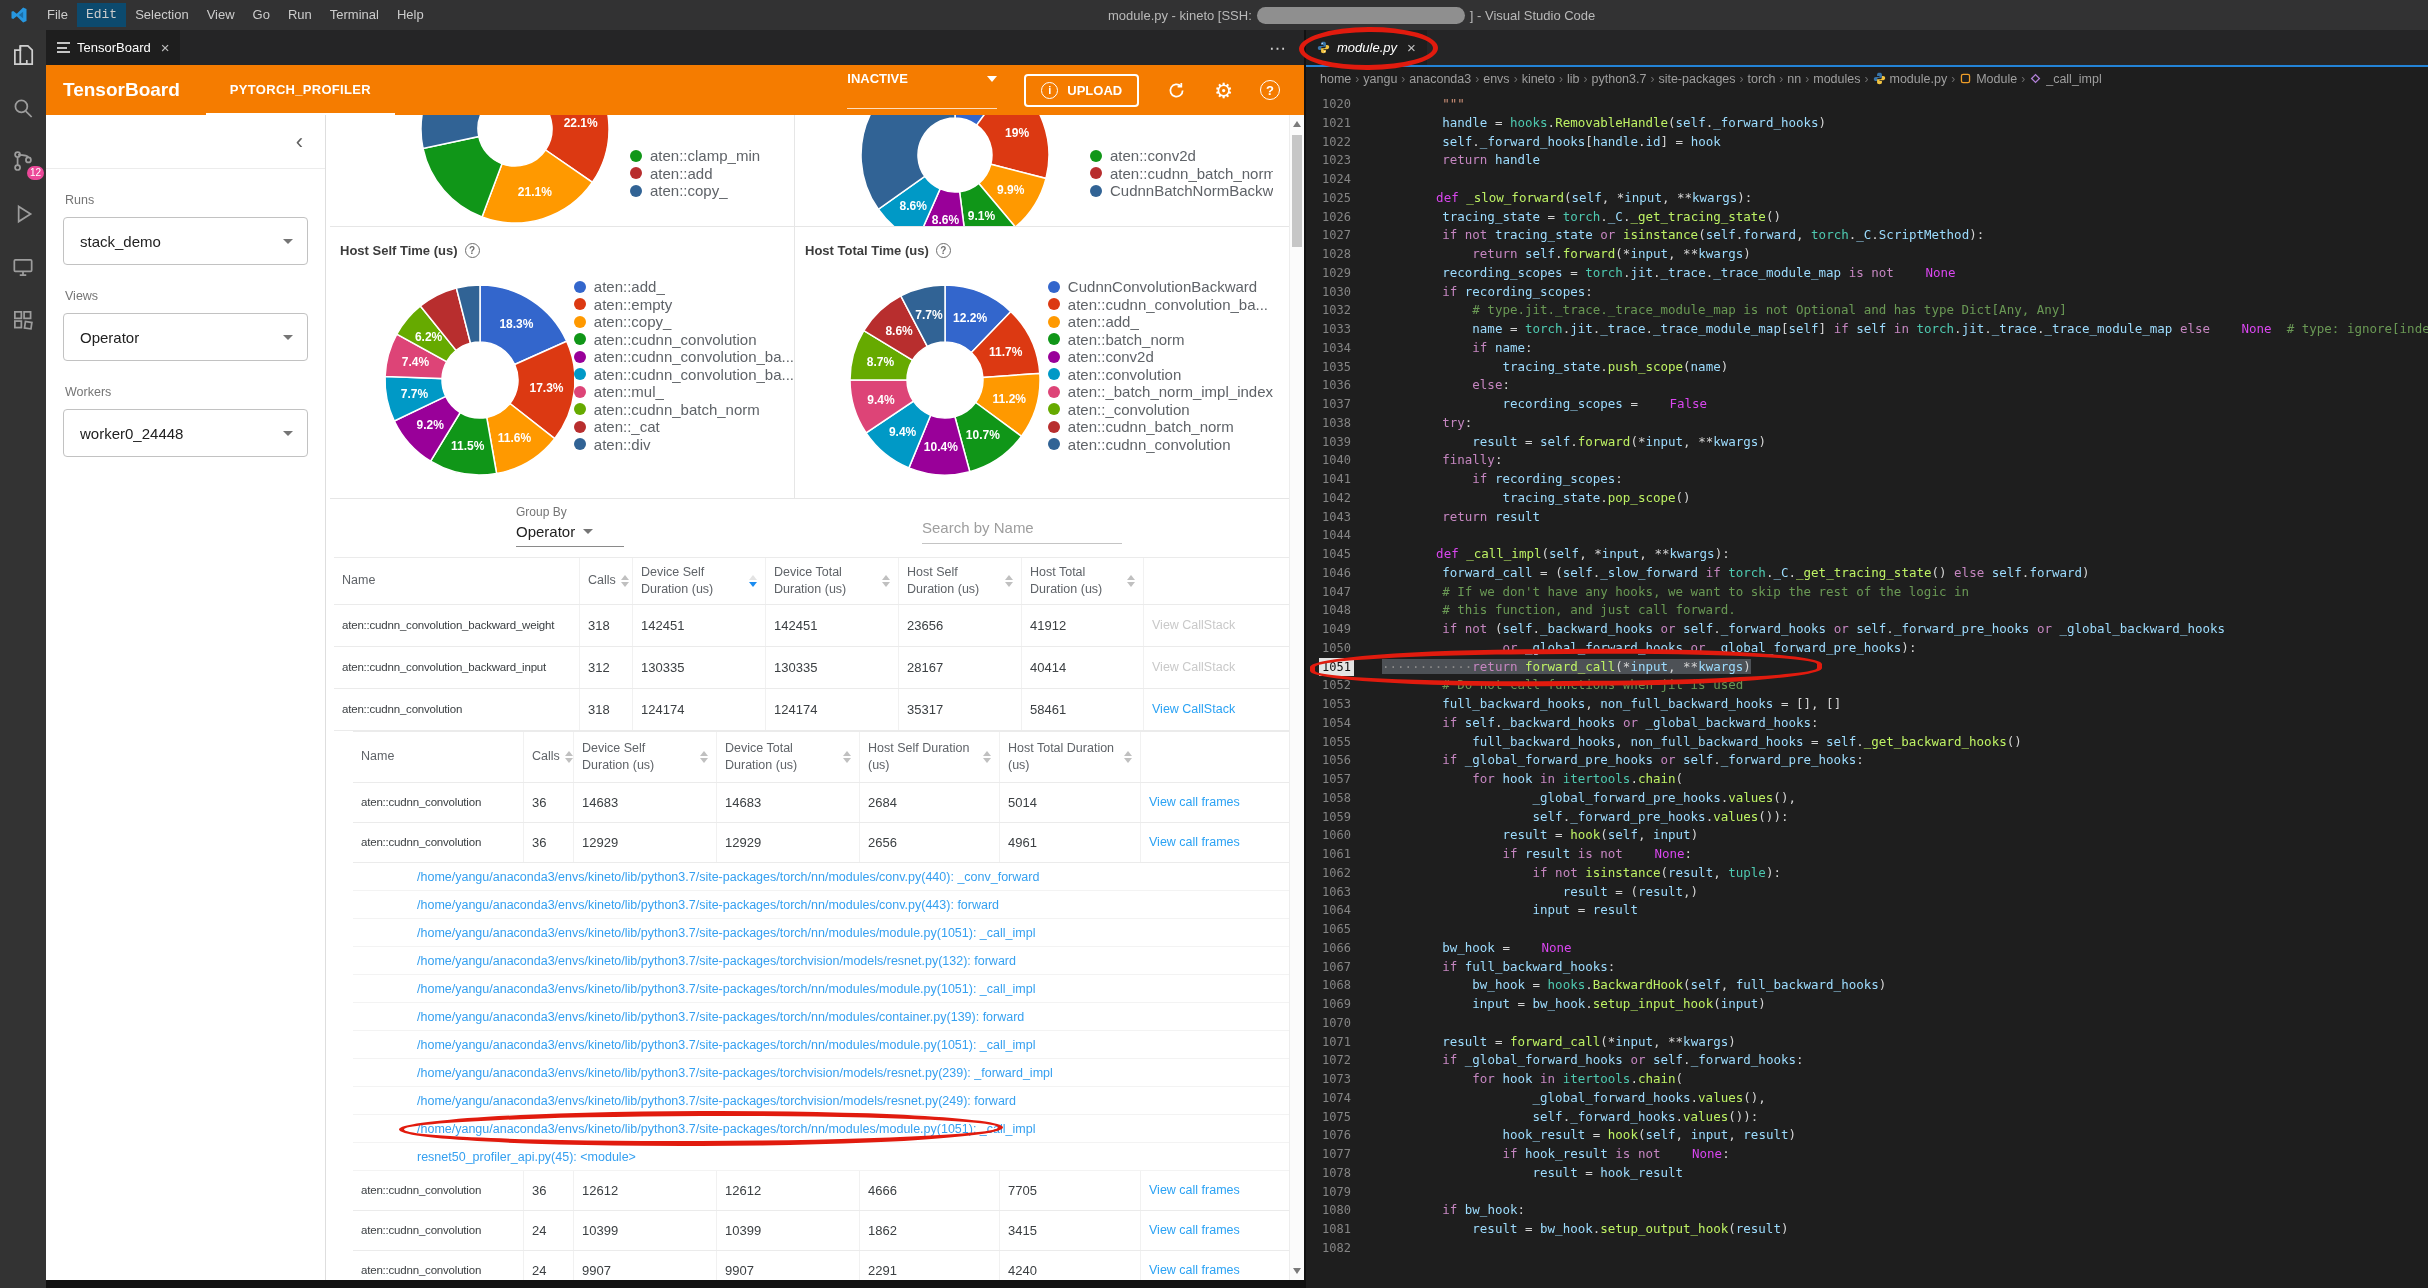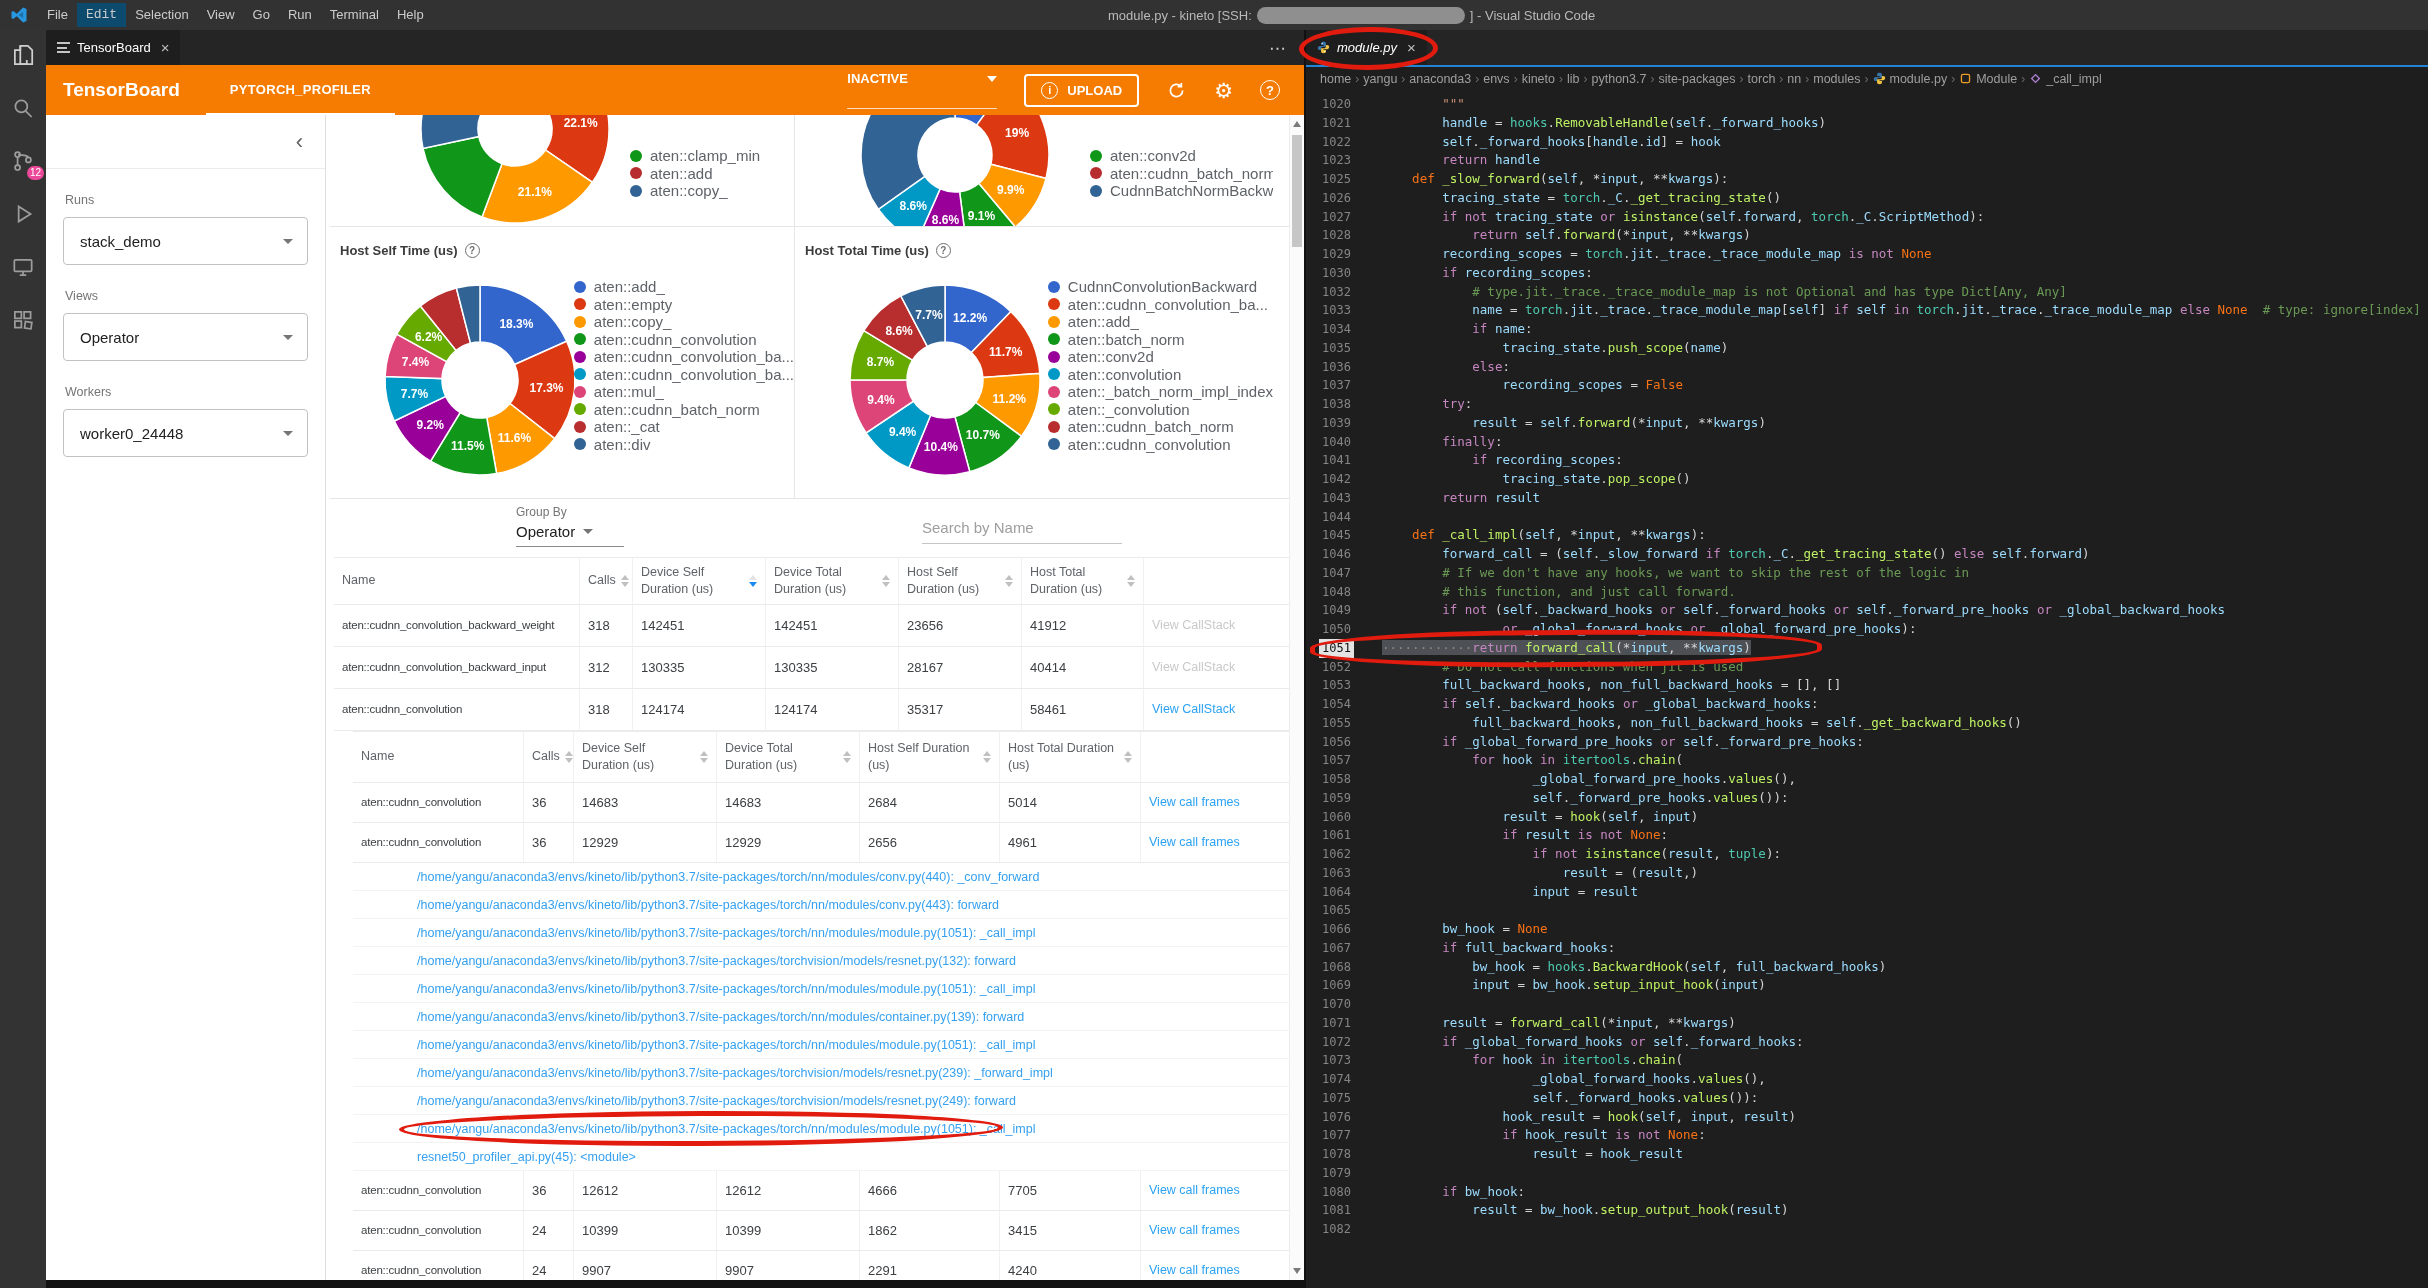--- a/index.html
+++ b/index.html
@@ -57,21 +57,21 @@
   .bc-icon svg { width:13px; height:13px; display:block; }
 
   
   .editor { flex:1; position:relative; overflow:hidden; background:#1e1e1e;
     font-family:"DejaVu Sans Mono", monospace; font-size:12.5px; padding-top:5px; }
   .code-line { display:flex; height:18.75px; line-height:18.75px; white-space:pre; position:relative; }
   .ln { width:52px; flex:0 0 52px; text-align:right; color:#858585; padding-right:4px; font-size:12px; }
   .ln-inner { display:inline-block; padding:0 3px; }
   .hl-num .ln-inner { background:#e4e4e4; color:#111; }
   .lc { white-space:pre; padding-left:24px; }
-  .tk-kw  { color:#C586C0; } .tk-def { color:#f97316; } .tk-fn  { color:#bef264; }
+  .tk-kw  { color:#C586C0; } .tk-def { color:#d946ef;margin-left:24px; } .tk-fn  { color:#bef264; }
   .tk-type{ color:#4EC9B0; } .tk-var { color:#9CDCFE; } .tk-str { color:#CE9178; }
   .tk-com { color:#6A9955; } .tk-pun { color:#D4D4D4; }
   .hl-sel { background:#4d5156; }
   .ws-dots { color:#8a8a8a; }
 
   
   .webview { flex:1; background:#ffffff; display:flex; flex-direction:column; min-height:0; }
   .webview-bottom { height:8px; background:#121212; flex:0 0 8px; }
 
   .tb-header { height:50px; background:#f57c00; display:flex; align-items:center; color:#fff; flex:0 0 50px; }
@@ -792,20 +792,21 @@
             </svg>
           </span>
           <span>_call_impl</span>
         </span>
       </div>
     <div class="editor" id="editor">
         <div class="code-line"><span class="ln"><span class="ln-inner">1020</span></span><span class="lc">        <span class="tk-str">"""</span></span></div>
         <div class="code-line"><span class="ln"><span class="ln-inner">1021</span></span><span class="lc">        <span class="tk-var">handle</span> <span class="tk-pun">=</span> <span class="tk-type">hooks</span><span class="tk-pun">.</span><span class="tk-fn">RemovableHandle</span><span class="tk-pun">(</span><span class="tk-var">self</span><span class="tk-pun">.</span><span class="tk-var">_forward_hooks</span><span class="tk-pun">)</span></span></div>
         <div class="code-line"><span class="ln"><span class="ln-inner">1022</span></span><span class="lc">        <span class="tk-var">self</span><span class="tk-pun">.</span><span class="tk-var">_forward_hooks</span><span class="tk-pun">[</span><span class="tk-var">handle</span><span class="tk-pun">.</span><span class="tk-var">id</span><span class="tk-pun">]</span> <span class="tk-pun">=</span> <span class="tk-var">hook</span></span></div>
         <div class="code-line"><span class="ln"><span class="ln-inner">1023</span></span><span class="lc">        <span class="tk-kw">return</span> <span class="tk-var">handle</span></span></div>
+        <div class="code-line"><span class="ln"><span class="ln-inner">1024</span></span><span class="lc"></span></div>
         <div class="code-line"><span class="ln"><span class="ln-inner">1025</span></span><span class="lc">    <span class="tk-def">def</span> <span class="tk-fn">_slow_forward</span><span class="tk-pun">(</span><span class="tk-var">self</span><span class="tk-pun">,</span> <span class="tk-pun">*</span><span class="tk-var">input</span><span class="tk-pun">,</span> <span class="tk-pun">*</span><span class="tk-pun">*</span><span class="tk-var">kwargs</span><span class="tk-pun">)</span><span class="tk-pun">:</span></span></div>
         <div class="code-line"><span class="ln"><span class="ln-inner">1026</span></span><span class="lc">        <span class="tk-var">tracing_state</span> <span class="tk-pun">=</span> <span class="tk-type">torch</span><span class="tk-pun">.</span><span class="tk-var">_C</span><span class="tk-pun">.</span><span class="tk-fn">_get_tracing_state</span><span class="tk-pun">(</span><span class="tk-pun">)</span></span></div>
         <div class="code-line"><span class="ln"><span class="ln-inner">1027</span></span><span class="lc">        <span class="tk-kw">if</span> <span class="tk-kw">not</span> <span class="tk-var">tracing_state</span> <span class="tk-kw">or</span> <span class="tk-fn">isinstance</span><span class="tk-pun">(</span><span class="tk-var">self</span><span class="tk-pun">.</span><span class="tk-var">forward</span><span class="tk-pun">,</span> <span class="tk-type">torch</span><span class="tk-pun">.</span><span class="tk-var">_C</span><span class="tk-pun">.</span><span class="tk-var">ScriptMethod</span><span class="tk-pun">)</span><span class="tk-pun">:</span></span></div>
         <div class="code-line"><span class="ln"><span class="ln-inner">1028</span></span><span class="lc">            <span class="tk-kw">return</span> <span class="tk-var">self</span><span class="tk-pun">.</span><span class="tk-fn">forward</span><span class="tk-pun">(</span><span class="tk-pun">*</span><span class="tk-var">input</span><span class="tk-pun">,</span> <span class="tk-pun">*</span><span class="tk-pun">*</span><span class="tk-var">kwargs</span><span class="tk-pun">)</span></span></div>
         <div class="code-line"><span class="ln"><span class="ln-inner">1029</span></span><span class="lc">        <span class="tk-var">recording_scopes</span> <span class="tk-pun">=</span> <span class="tk-type">torch</span><span class="tk-pun">.</span><span class="tk-var">jit</span><span class="tk-pun">.</span><span class="tk-var">_trace</span><span class="tk-pun">.</span><span class="tk-var">_trace_module_map</span> <span class="tk-kw">is</span> <span class="tk-kw">not</span> <span class="tk-def">None</span></span></div>
         <div class="code-line"><span class="ln"><span class="ln-inner">1030</span></span><span class="lc">        <span class="tk-kw">if</span> <span class="tk-var">recording_scopes</span><span class="tk-pun">:</span></span></div>
         <div class="code-line"><span class="ln"><span class="ln-inner">1032</span></span><span class="lc">            <span class="tk-com"># type.jit._trace._trace_module_map is not Optional and has type Dict[Any, Any]</span></span></div>
         <div class="code-line"><span class="ln"><span class="ln-inner">1033</span></span><span class="lc">            <span class="tk-var">name</span> <span class="tk-pun">=</span> <span class="tk-type">torch</span><span class="tk-pun">.</span><span class="tk-var">jit</span><span class="tk-pun">.</span><span class="tk-var">_trace</span><span class="tk-pun">.</span><span class="tk-var">_trace_module_map</span><span class="tk-pun">[</span><span class="tk-var">self</span><span class="tk-pun">]</span> <span class="tk-kw">if</span> <span class="tk-var">self</span> <span class="tk-kw">in</span> <span class="tk-type">torch</span><span class="tk-pun">.</span><span class="tk-var">jit</span><span class="tk-pun">.</span><span class="tk-var">_trace</span><span class="tk-pun">.</span><span class="tk-var">_trace_module_map</span> <span class="tk-kw">else</span> <span class="tk-def">None</span>  <span class="tk-com"># type: ignore[index]</span></span></div>
         <div class="code-line"><span class="ln"><span class="ln-inner">1034</span></span><span class="lc">            <span class="tk-kw">if</span> <span class="tk-var">name</span><span class="tk-pun">:</span></span></div>
         <div class="code-line"><span class="ln"><span class="ln-inner">1035</span></span><span class="lc">                <span class="tk-var">tracing_state</span><span class="tk-pun">.</span><span class="tk-fn">push_scope</span><span class="tk-pun">(</span><span class="tk-var">name</span><span class="tk-pun">)</span></span></div>

